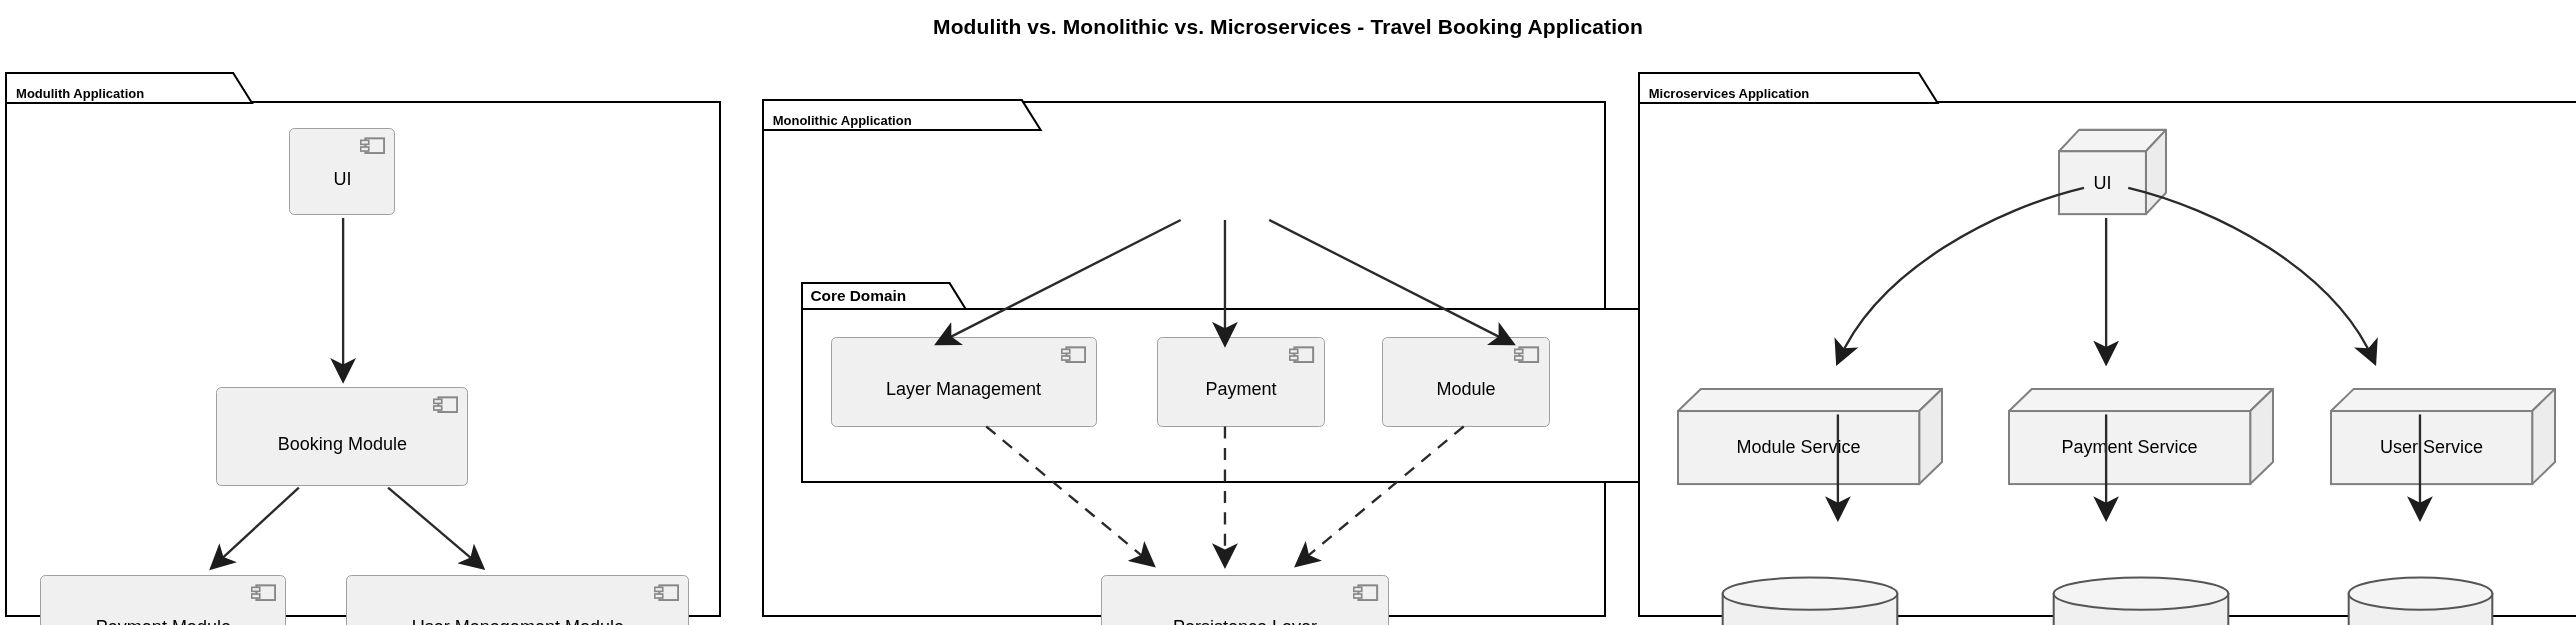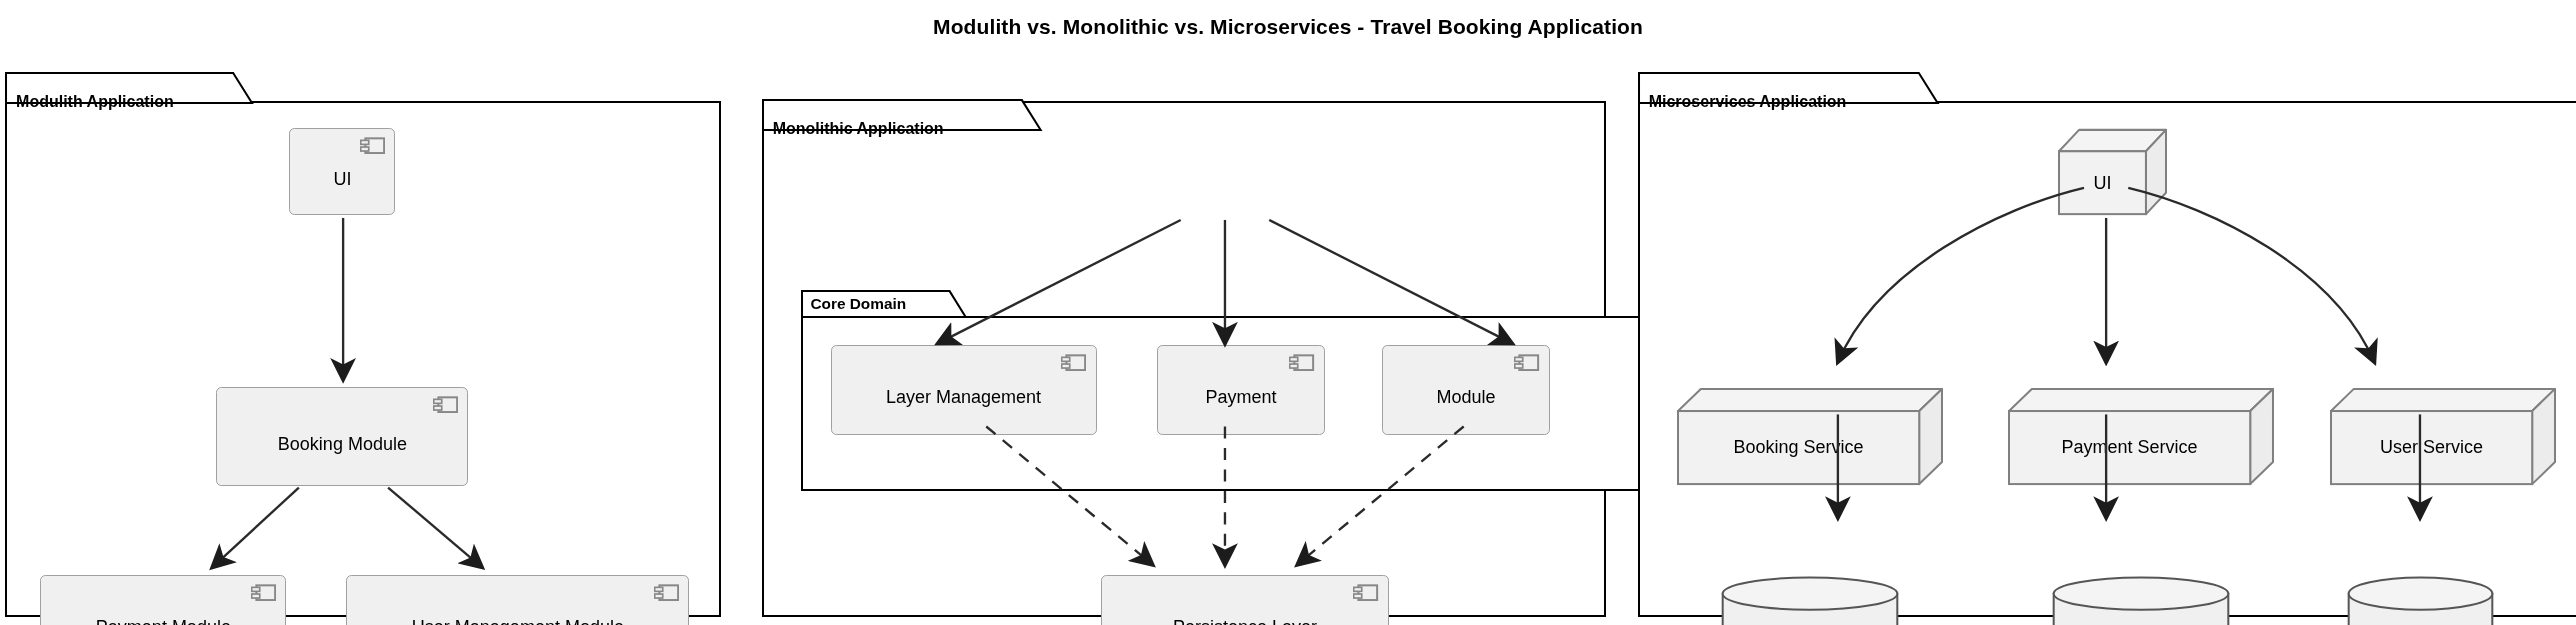--- a/index.html
+++ b/index.html
@@ -16,22 +16,22 @@
   .pkg-body{
     position:absolute;left:0;right:0;bottom:0;
     border:2px solid #000;background:#fff;box-sizing:border-box;
   }
   .pkg-tab{
     position:absolute;top:0;left:0;height:31px;
     box-sizing:border-box;
   }
   .pkg-tab svg{position:absolute;top:0;left:0;overflow:visible;}
   .pkg-tab .tab-label{
-    position:absolute;top:20px;left:10.7px;white-space:nowrap;
-    font-size:16px;font-weight:bold;color:#000;line-height:19px;
+    position:absolute;top:12px;left:10.7px;white-space:nowrap;
+    font-size:13px;font-weight:bold;color:#000;line-height:19px;
   }
   .pkg-tab.small{height:27px;}
   .pkg-tab.small .tab-label{font-size:15.4px;top:4px;left:9.4px;}
 
   
   .comp{
     position:absolute;box-sizing:border-box;
     background:#f0f0f0;border:1.3px solid #a0a0a0;border-radius:5.4px;
     display:flex;align-items:center;justify-content:center;
   }
@@ -121,21 +121,21 @@
   <div class="pkg" style="left:762px;top:72px;width:844px;height:545px;">
     <div class="pkg-body" style="top:29px;"></div>
     <div class="pkg-tab" style="width:282px;margin-top:27px;">
       <svg width="284" height="33" viewBox="0 0 424 49">
         <path d="M1.5,1.5 H388 L416,46 H1.5 Z" fill="#fff" stroke="#000" stroke-width="3" stroke-linejoin="miter"></path>
       </svg>
       <span class="tab-label">Monolithic Application</span>
     </div>
 
 
-    <div class="pkg" style="left:39px;top:218px;width:854px;height:201px;">
+    <div class="pkg" style="left:39px;top:210px;width:854px;height:201px;">
       <div class="pkg-body" style="top:25.5px;"></div>
       <div class="pkg-tab small" style="width:168px;">
         <svg width="170" height="29" viewBox="0 0 254 43">
           <path d="M1.5,1.5 H222 L246,40 H1.5 Z" fill="#fff" stroke="#000" stroke-width="3" stroke-linejoin="miter"></path>
         </svg>
         <span class="tab-label">Core Domain</span>
       </div>
 
       <div class="comp" style="left:29.5px;top:55px;width:266px;height:90px;">
         <span class="comp-icon">
@@ -200,21 +200,21 @@
       </svg>
       <span class="node-label" style="top:46px;left:2px;width:87px;">UI</span>
     </div>
 
     <div class="node" style="left:38px;top:314px;width:268px;height:101px;">
       <svg width="268" height="101" viewBox="0 0 400 150">
         <polygon points="3,37 37,4 397,4 363,37" fill="#f4f4f4" stroke="#808080" stroke-width="3" stroke-linejoin="round"></polygon>
         <polygon points="363,37 397,4 397,113 363,146" fill="#ececec" stroke="#808080" stroke-width="3" stroke-linejoin="round"></polygon>
         <rect x="3" y="37" width="360" height="109" fill="#f2f2f2" stroke="#808080" stroke-width="3"></rect>
       </svg>
-      <span class="node-label" style="top:51px;left:2px;width:241px;">Booking Service</span>
+      <span class="node-label" style="top:51px;left:2px;width:241px;">Module Service</span>
     </div>
 
     <div class="node" style="left:691px;top:314px;width:228px;height:101px;">
       <svg width="228" height="101" viewBox="0 0 340 150">
         <polygon points="3,37 37,4 337,4 303,37" fill="#f4f4f4" stroke="#808080" stroke-width="3" stroke-linejoin="round"></polygon>
         <polygon points="303,37 337,4 337,113 303,146" fill="#ececec" stroke="#808080" stroke-width="3" stroke-linejoin="round"></polygon>
         <rect x="3" y="37" width="300" height="109" fill="#f2f2f2" stroke="#808080" stroke-width="3"></rect>
       </svg>
       <span class="node-label" style="top:51px;left:2px;width:201px;">User Service</span>
     </div>

